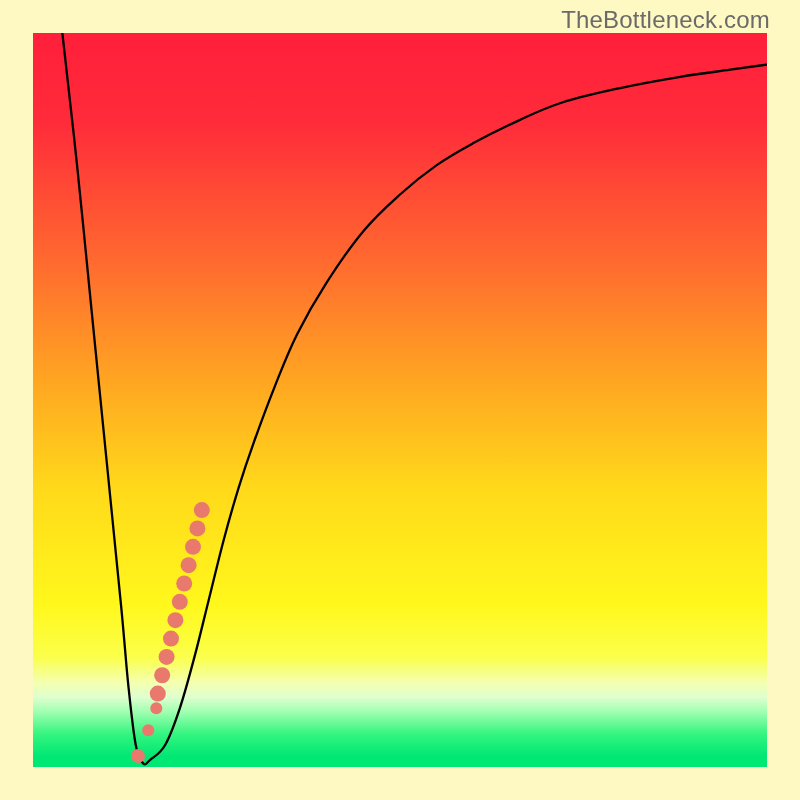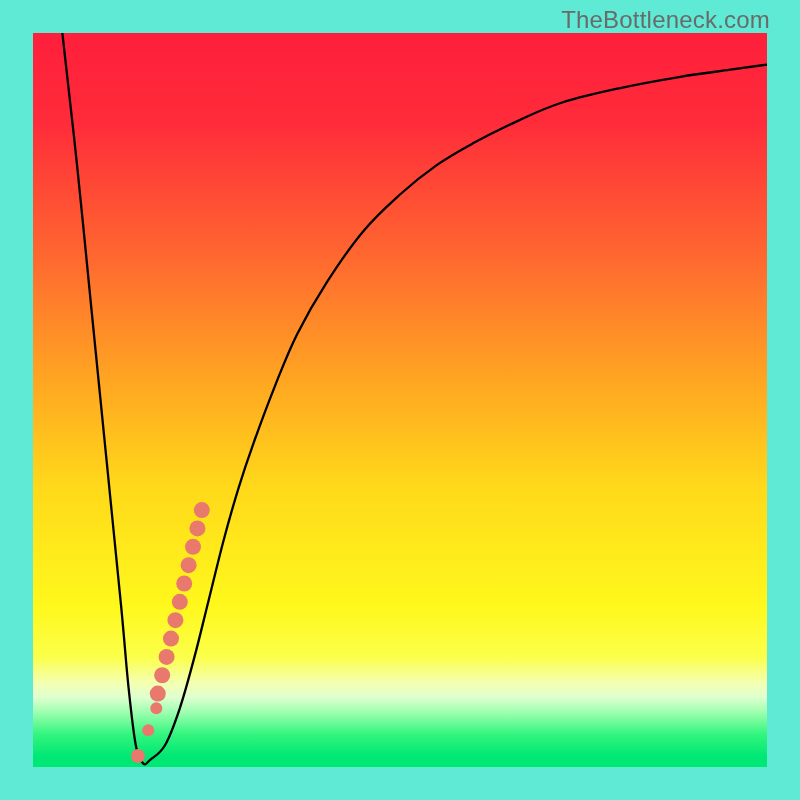--- a/index.html
+++ b/index.html
@@ -9,21 +9,21 @@
     height: 800px;
     overflow: hidden;
     background: #000;
     font-family: Arial, Helvetica, sans-serif;
   }
   .frame {
     position: absolute;
     top: 0; left: 0;
     width: 800px;
     height: 800px;
-    background: #5eead4;
+    background: #fef9c3;
   }
   .plot {
     position: absolute;
     top: 33px;
     left: 33px;
     width: 734px;
     height: 734px;
     overflow: hidden;
   }
   .watermark {

